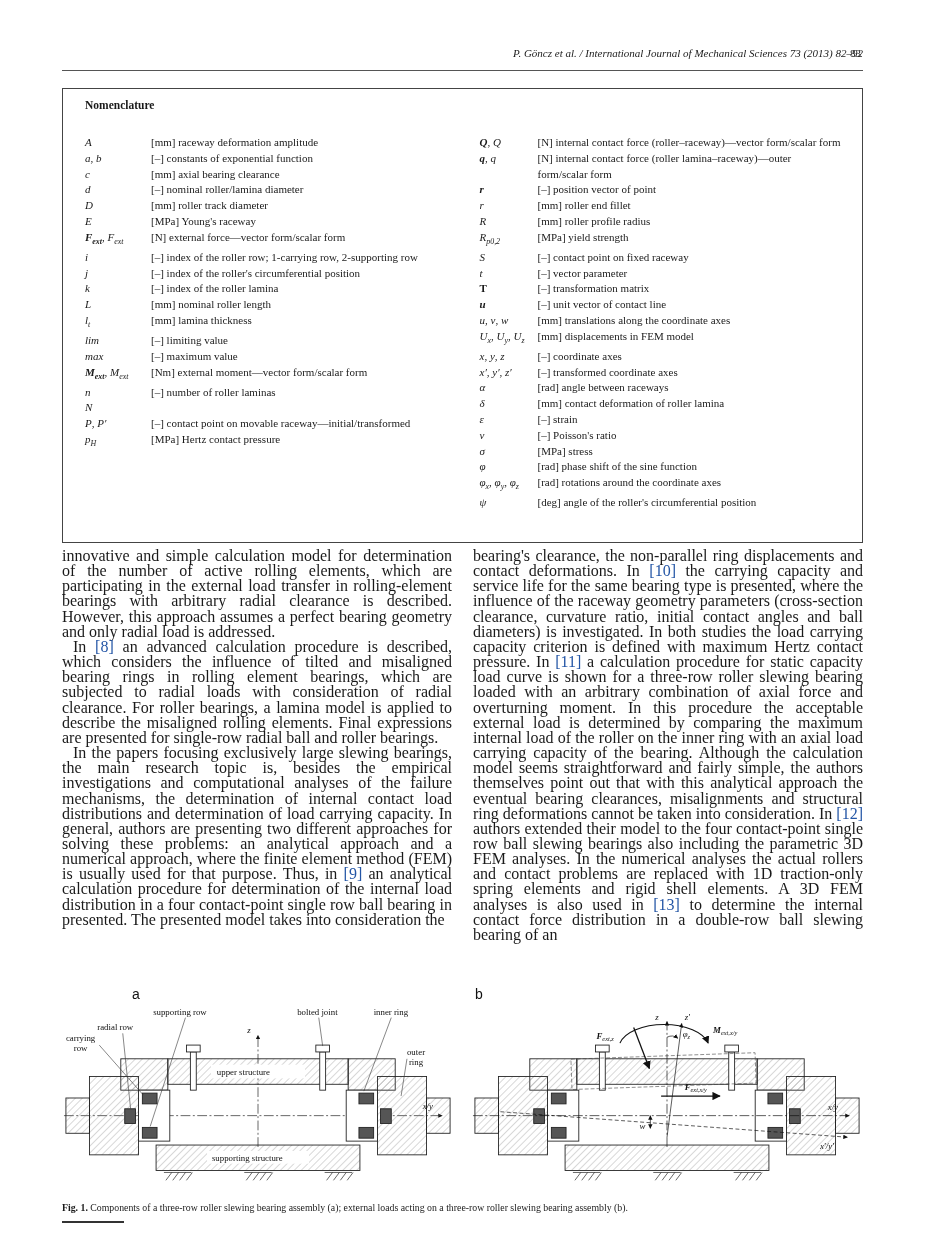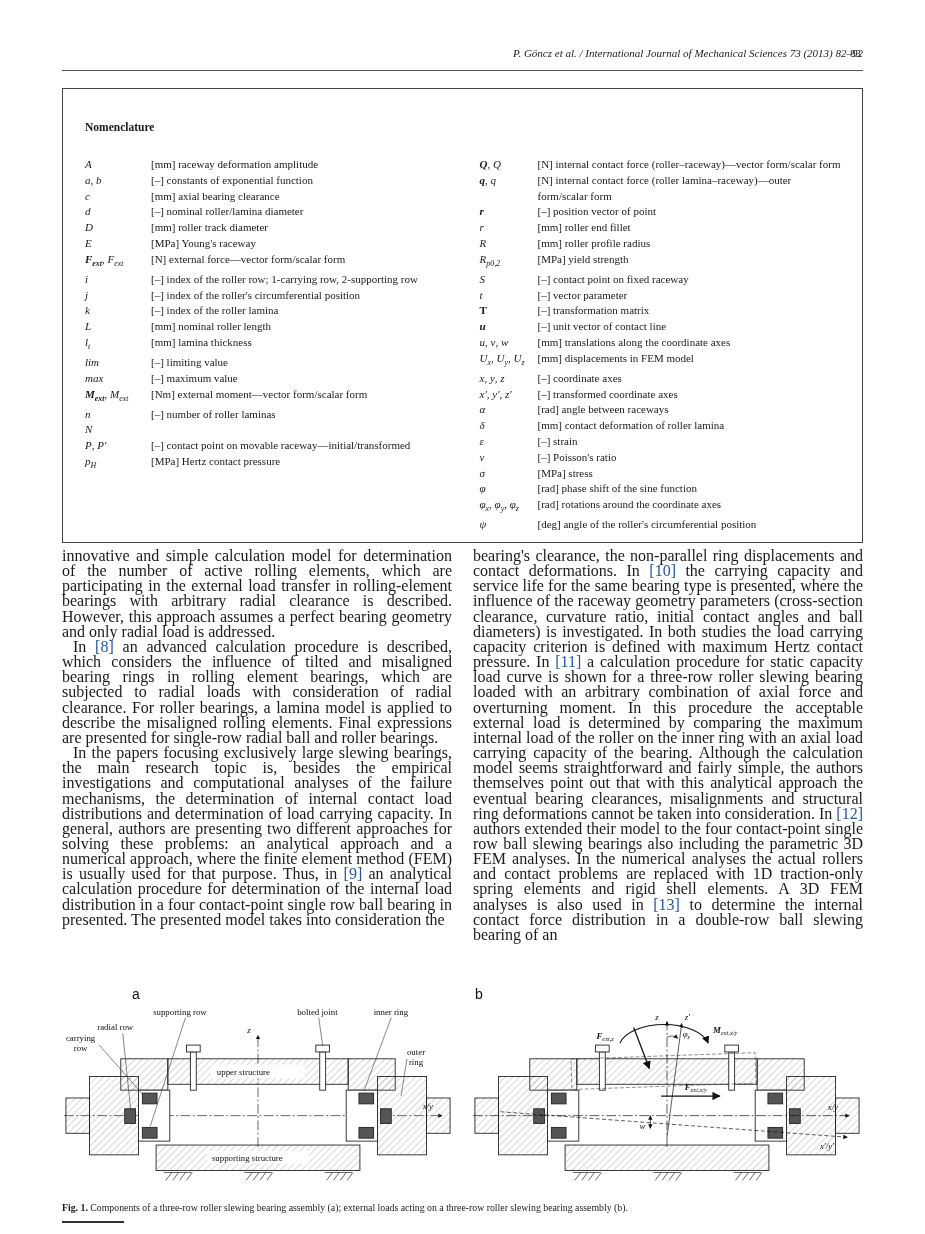--- a/index.html
+++ b/index.html
@@ -7,21 +7,21 @@
   html,body{background:#fff}
   .page{position:relative;width:925px;height:1234px;background:#fff;overflow:hidden;
         font-family:"Liberation Serif",serif;color:#1a1a1a;margin:0 auto}
   
   .header{position:absolute;top:47px;left:62px;right:62px;height:15px;font-size:11px}
   .header-citation{display:block;text-align:right;font-style:italic;color:#222}
   .header-page{position:absolute;right:2px;top:0;font-style:normal;color:#222}
   .header-rule{position:absolute;top:70px;left:62px;right:62px;border-top:1px solid #555}
   
   .nom-box{position:absolute;top:88px;left:62px;right:62px;height:455px;border:1px solid #444;
-           padding:32px 18px 10px 22px}
+           padding:10px 18px 10px 22px}
   .nom-title{font-weight:bold;font-size:11.5px}
   .nom-cols{display:flex;gap:30px;margin-top:24px}
   .nom-col{flex:1;font-size:11px;line-height:15.8px}
   .nom-row{display:flex}
   .nom-sym{flex:0 0 auto;min-width:66px;padding-right:5px}
   .nom-col.right .nom-sym{min-width:58px}
   .nom-def{flex:1}
   sub{font-size:0.72em}
   
   .body-cols{position:absolute;top:548px;left:62px;right:62px;display:flex;gap:21px}

